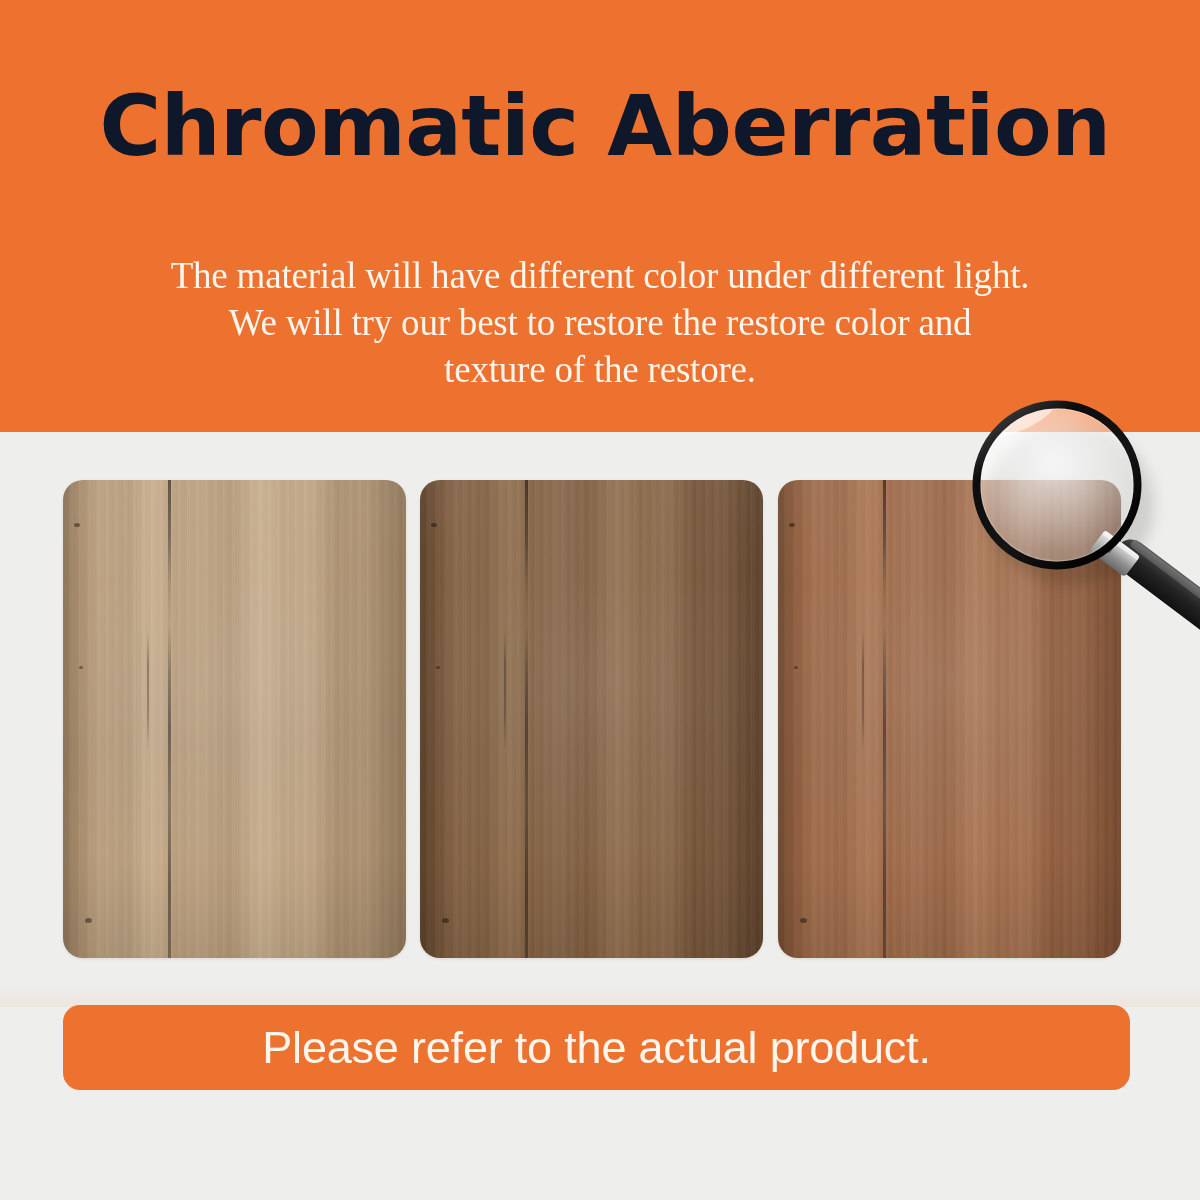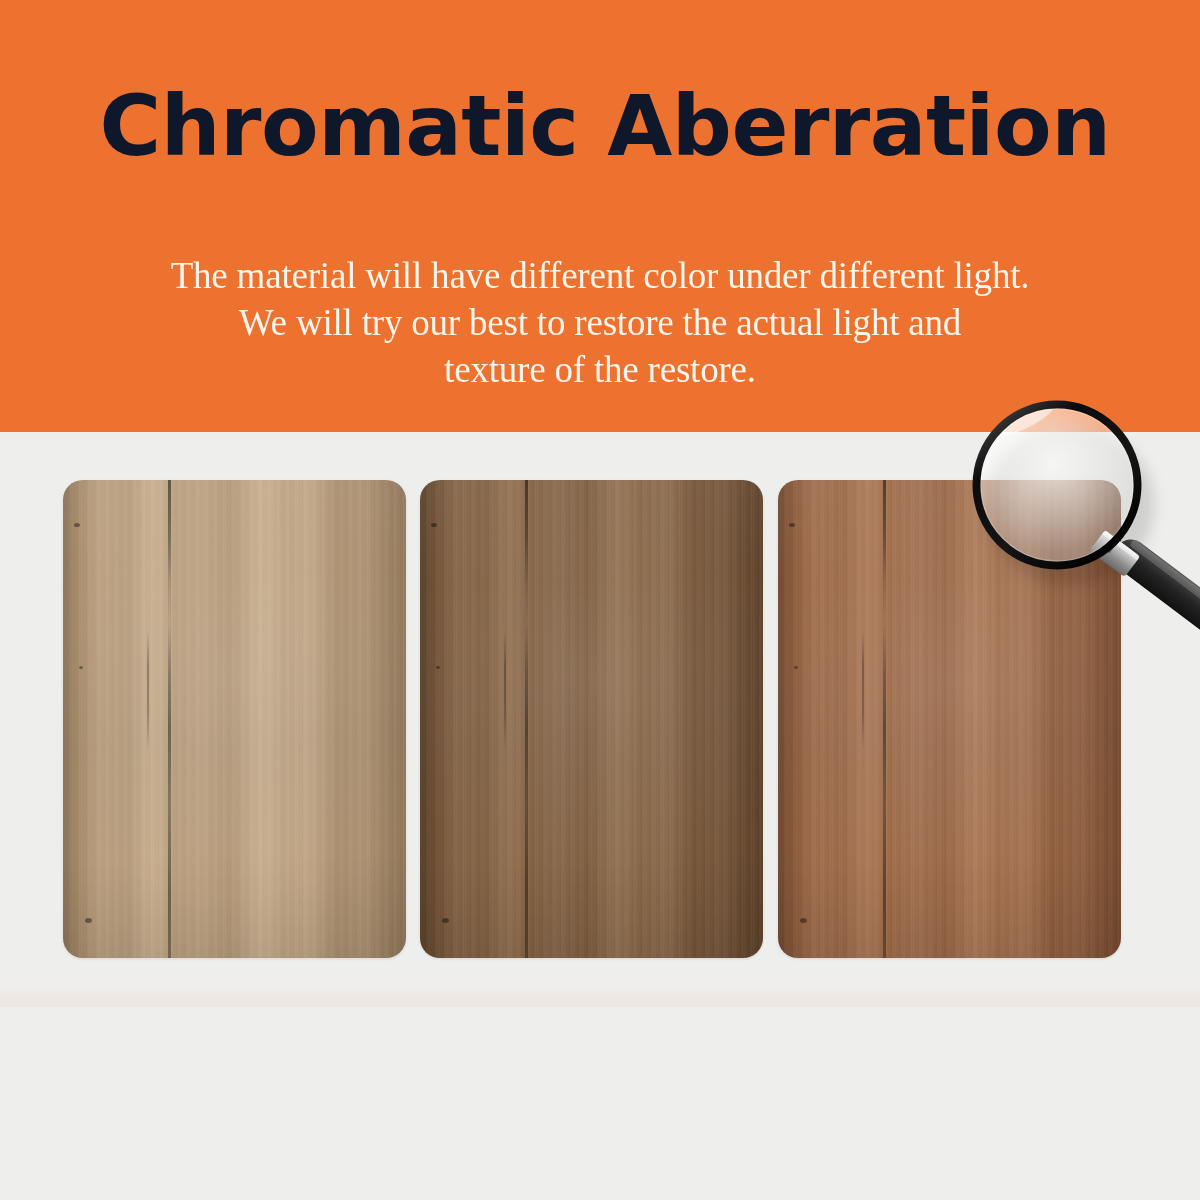--- a/index.html
+++ b/index.html
@@ -247,21 +247,21 @@
 </head>
 <body>
 
 <div id="page" style="background: rgb(238, 238, 236);">
 
   <div class="header" style="background: rgb(238, 114, 47);">
     <div class="header-title" style="color: #0f172a;">Chromatic Aberration</div>
 
     <div class="header-sub" style="color: rgb(253, 246, 239);">
       <span class="sub-line">The material will have different color under different light.</span>
-      <span class="sub-line">We will try our best to restore the actual light and</span>
+      <span class="sub-line">We will try our best to restore the restore color and</span>
       <span class="sub-line">texture of the restore.</span>
     </div>
   </div>
 
   <div class="swatch-area" style="background: rgb(238, 238, 236);">
 
     <div class="swatch swatch-1">
       <div class="wood-base" style="background: linear-gradient(90deg, rgb(157, 129, 97) 0%, rgb(183, 154, 119) 9%, rgb(201, 174, 140) 24%, rgb(183, 154, 119) 42%, rgb(201, 174, 140) 61%, rgb(183, 154, 119) 78%, rgb(157, 129, 97) 100%);"></div>
       <div class="wood-grain-broad"></div>
       <div class="wood-grain-fine"></div>
@@ -362,14 +362,17 @@
         <ellipse cx="1030" cy="432" rx="74" ry="40" transform="rotate(-19 1030 432)" fill="url(#lensGlare)"></ellipse>
         <ellipse cx="1012" cy="418" rx="46" ry="15" transform="rotate(-21 1012 418)" fill="#ffffff" opacity="0.52"></ellipse>
         <path d="M 986 566 A 78 78 0 0 0 1126 520" fill="none" stroke="#ffffff" stroke-opacity="0.30" stroke-width="9"></path>
       </g>
 
       <circle cx="1057" cy="485" r="80.5" fill="none" stroke="url(#rimGrad)" stroke-width="8"></circle>
       <circle cx="1057" cy="485" r="76" fill="none" stroke="rgba(255,255,255,0.22)" stroke-width="1.4"></circle>
     </svg>
   </div>
 
+  <div class="footer-banner" style="background: rgb(238, 114, 47);">
+    <span class="footer-text" style="color: rgb(253, 246, 239);">Please refer to the actual product.</span>
+  </div>
 
 </div>
 
 </body></html>

